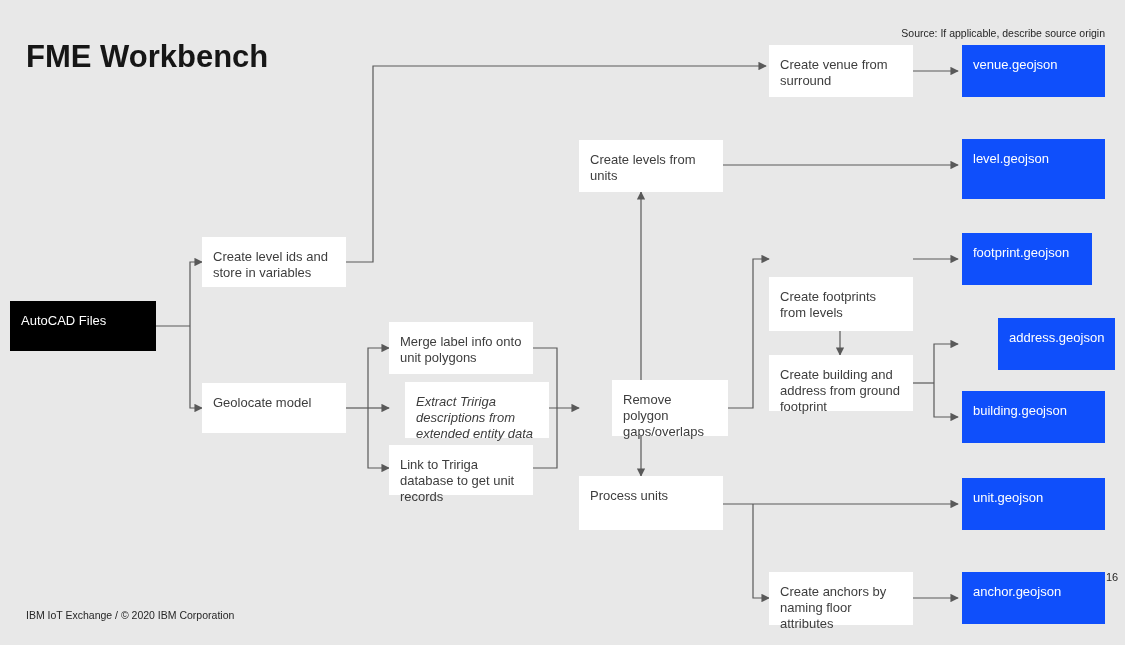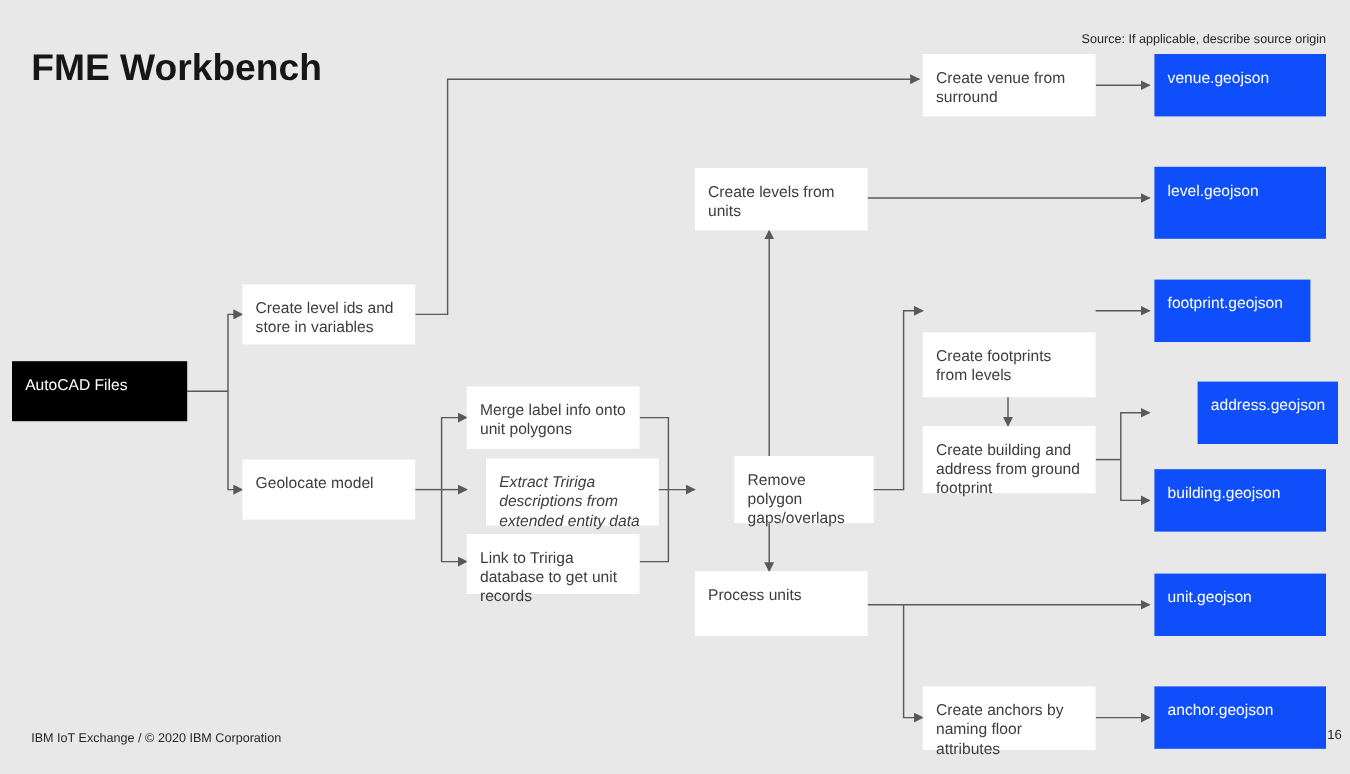--- a/index.html
+++ b/index.html
@@ -48,21 +48,21 @@
     left: 26px;
     top: 608px;
     font-size: 10.5px;
     line-height: 14px;
     color: #262626;
     white-space: nowrap;
   }
   .page-num {
     position: absolute;
     left: 1106px;
-    top: 606px;
+    top: 570px;
     font-size: 11px;
     line-height: 14px;
     color: #262626;
   }
   .node {
     position: absolute;
     box-sizing: border-box;
     display: block;
     padding: 12px 11px 20px 11px;
     font-size: 13px;

